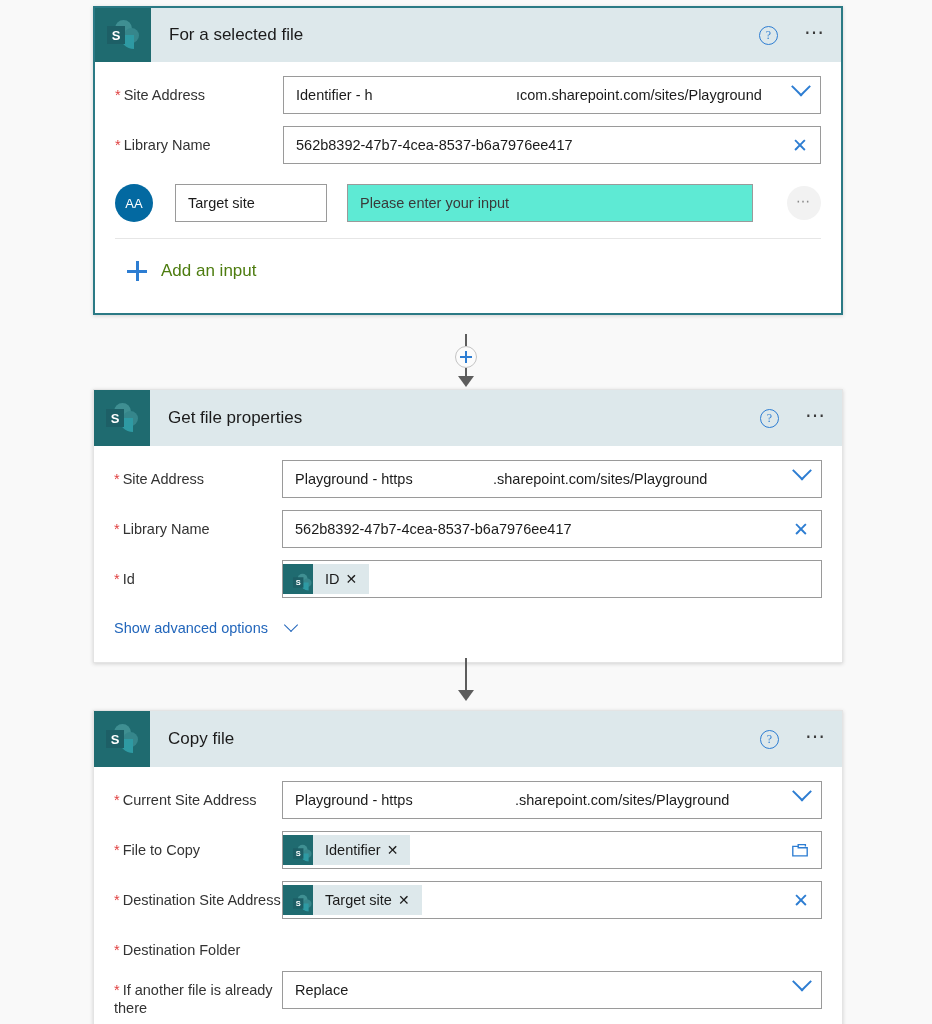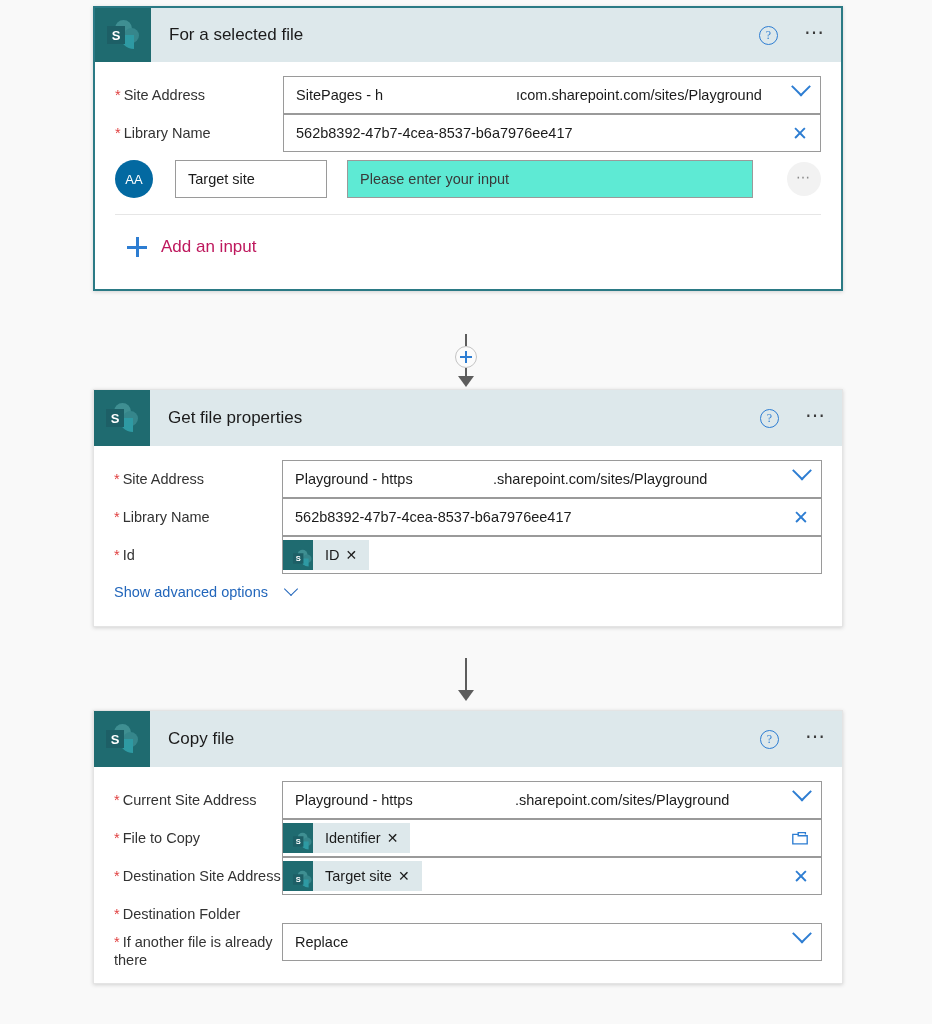--- a/index.html
+++ b/index.html
@@ -105,20 +105,21 @@
     cursor: pointer;
     padding-bottom: 7px;
   }
 
   
   .card-body { padding: 14px 20px 14px 20px; }
 
   .field-row {
     display: flex;
     align-items: flex-start;
+    margin-bottom: 12px;
   }
   .field-label {
     width: 168px;
     flex: 0 0 168px;
     font-size: 14.5px;
     color: #333333;
     padding-top: 10px;
     line-height: 18px;
   }
   .req { color: #e03e3e; margin-right: 3px; }
@@ -269,21 +270,21 @@
     flex: 0 0 20px;
   }
   .plus:before, .plus:after {
     content: ""; position: absolute; background: #2d7dd2;
   }
   .plus:before { left: 9px; top: 0; width: 2.6px; height: 20px; }
   .plus:after { top: 9px; left: 0; height: 2.6px; width: 20px; }
   .add-input-label {
     margin-left: 14px;
     font-size: 17px;
-    color: #be185d;
+    color: #4d7c0f;
   }
 
   .adv-link {
     display: flex;
     align-items: center;
     gap: 18px;
     padding: 10px 0 12px 0;
     color: #2266bb;
     font-size: 14.5px;
     cursor: pointer;
@@ -345,21 +346,21 @@
       </div>
     </div>
 
     <div class="card-body">
 
       <div class="field-row">
         <div class="field-label">
           <span class="req">*</span><span>Site Address</span>
         </div>
         <div class="field-control">
-          <span class="val-left">SitePages - h</span>
+          <span class="val-left">Identifier - h</span>
           <span class="val-right">ıcom.sharepoint.com/sites/Playground</span>
           <span class="ctrl-icon">
               <i class="chev"></i>
             </span>
         </div>
       </div>
 
       <div class="field-row">
         <div class="field-label">
           <span class="req">*</span><span>Library Name</span>

